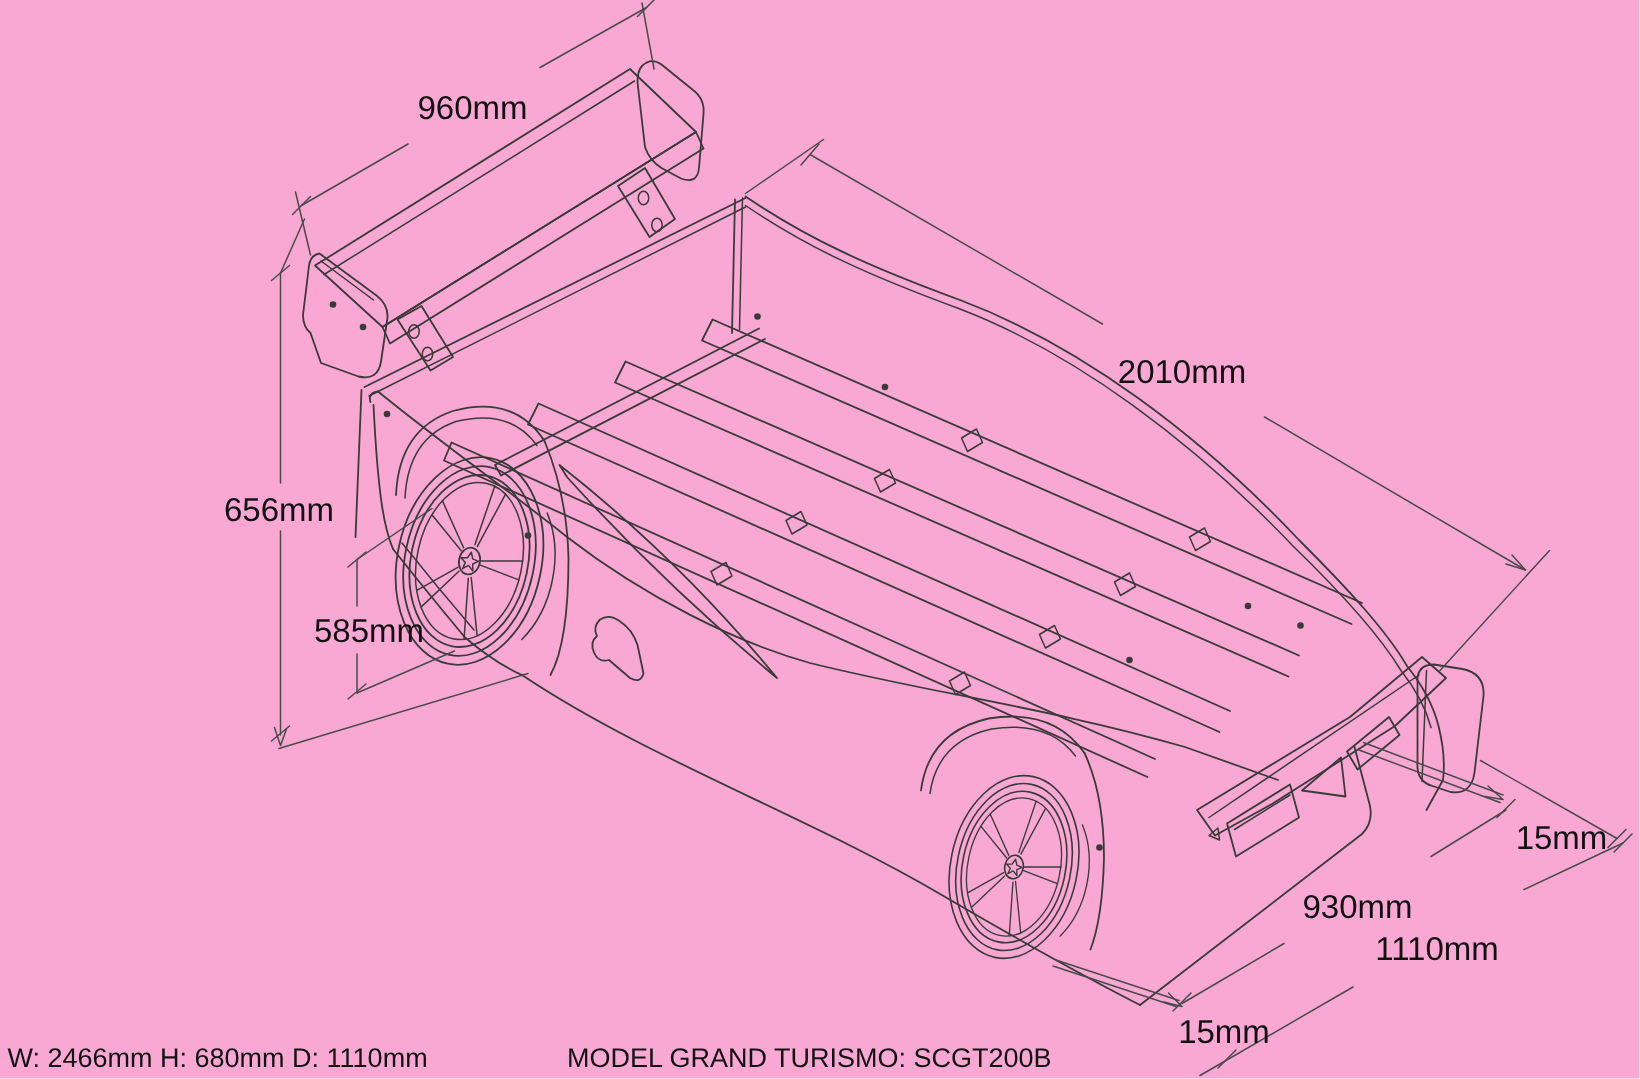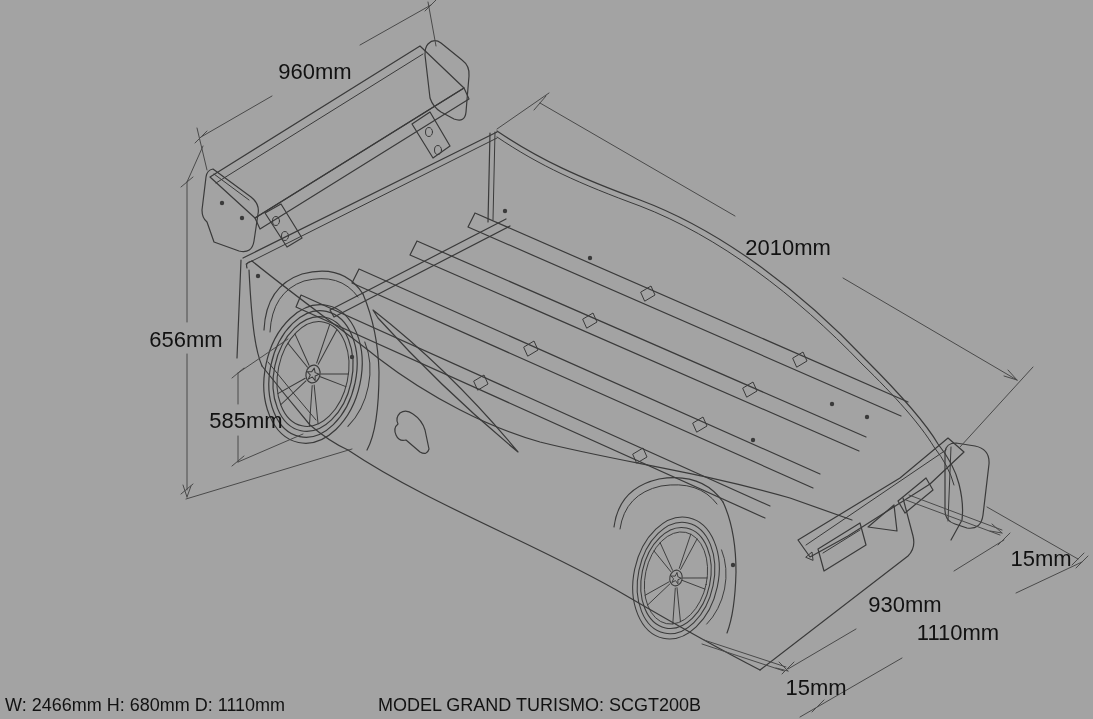--- a/index.html
+++ b/index.html
@@ -1,17 +1,17 @@
 <!DOCTYPE html>
 <html><head>
 <meta charset="utf-8">
 <style>
   html,body{margin:0;padding:0;background:#ffffff;}
   .stage{
-    position:relative;width:1093px;height:719px;background:#a3a3a3;overflow:hidden;
+    position:relative;width:1093px;height:719px;background:#f9a8d4;overflow:hidden;
     font-family:"Liberation Sans", sans-serif;
   }
   svg{position:absolute;left:0;top:0;}
   .part{fill:none;stroke:#3a3a3a;stroke-width:1.2;stroke-linecap:round;stroke-linejoin:round;}
   .thin{fill:none;stroke:#3a3a3a;stroke-width:1;stroke-linecap:round;stroke-linejoin:round;}
   .dim{fill:none;stroke:#4a4a4a;stroke-width:1;stroke-linecap:round;}
   .dot{fill:#3a3a3a;stroke:none;}
   .dim-label{fill:#121212;font-size:22px;font-family:"Liberation Sans",sans-serif;}
   .footer-label{fill:#121212;font-size:18px;font-family:"Liberation Sans",sans-serif;}
 </style>

